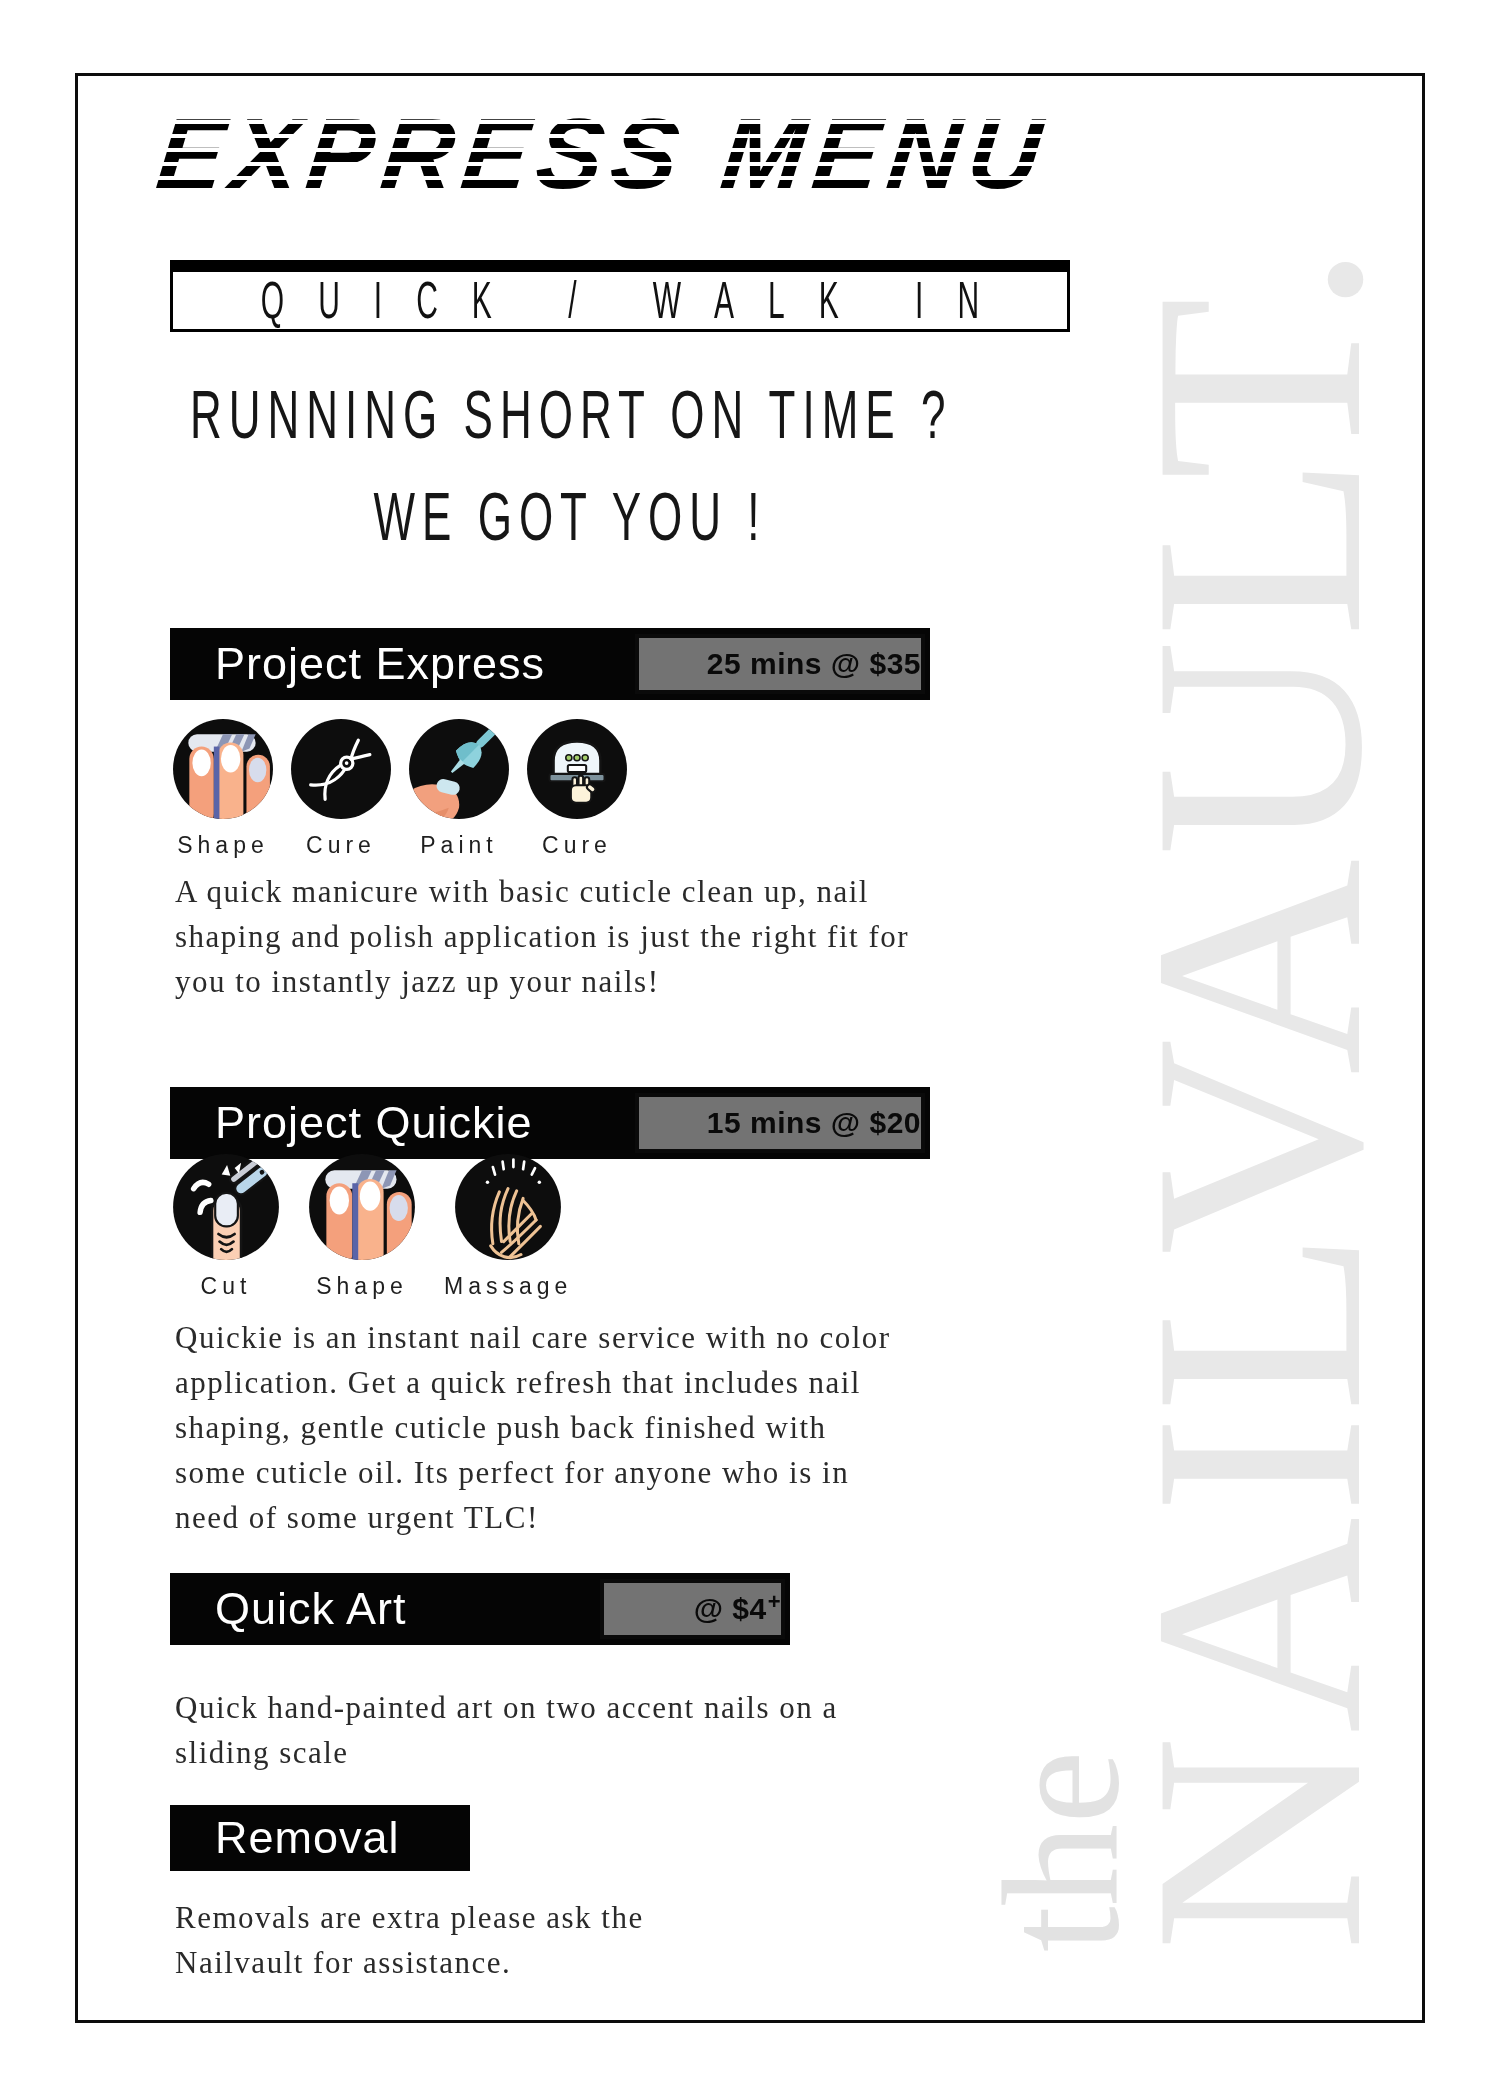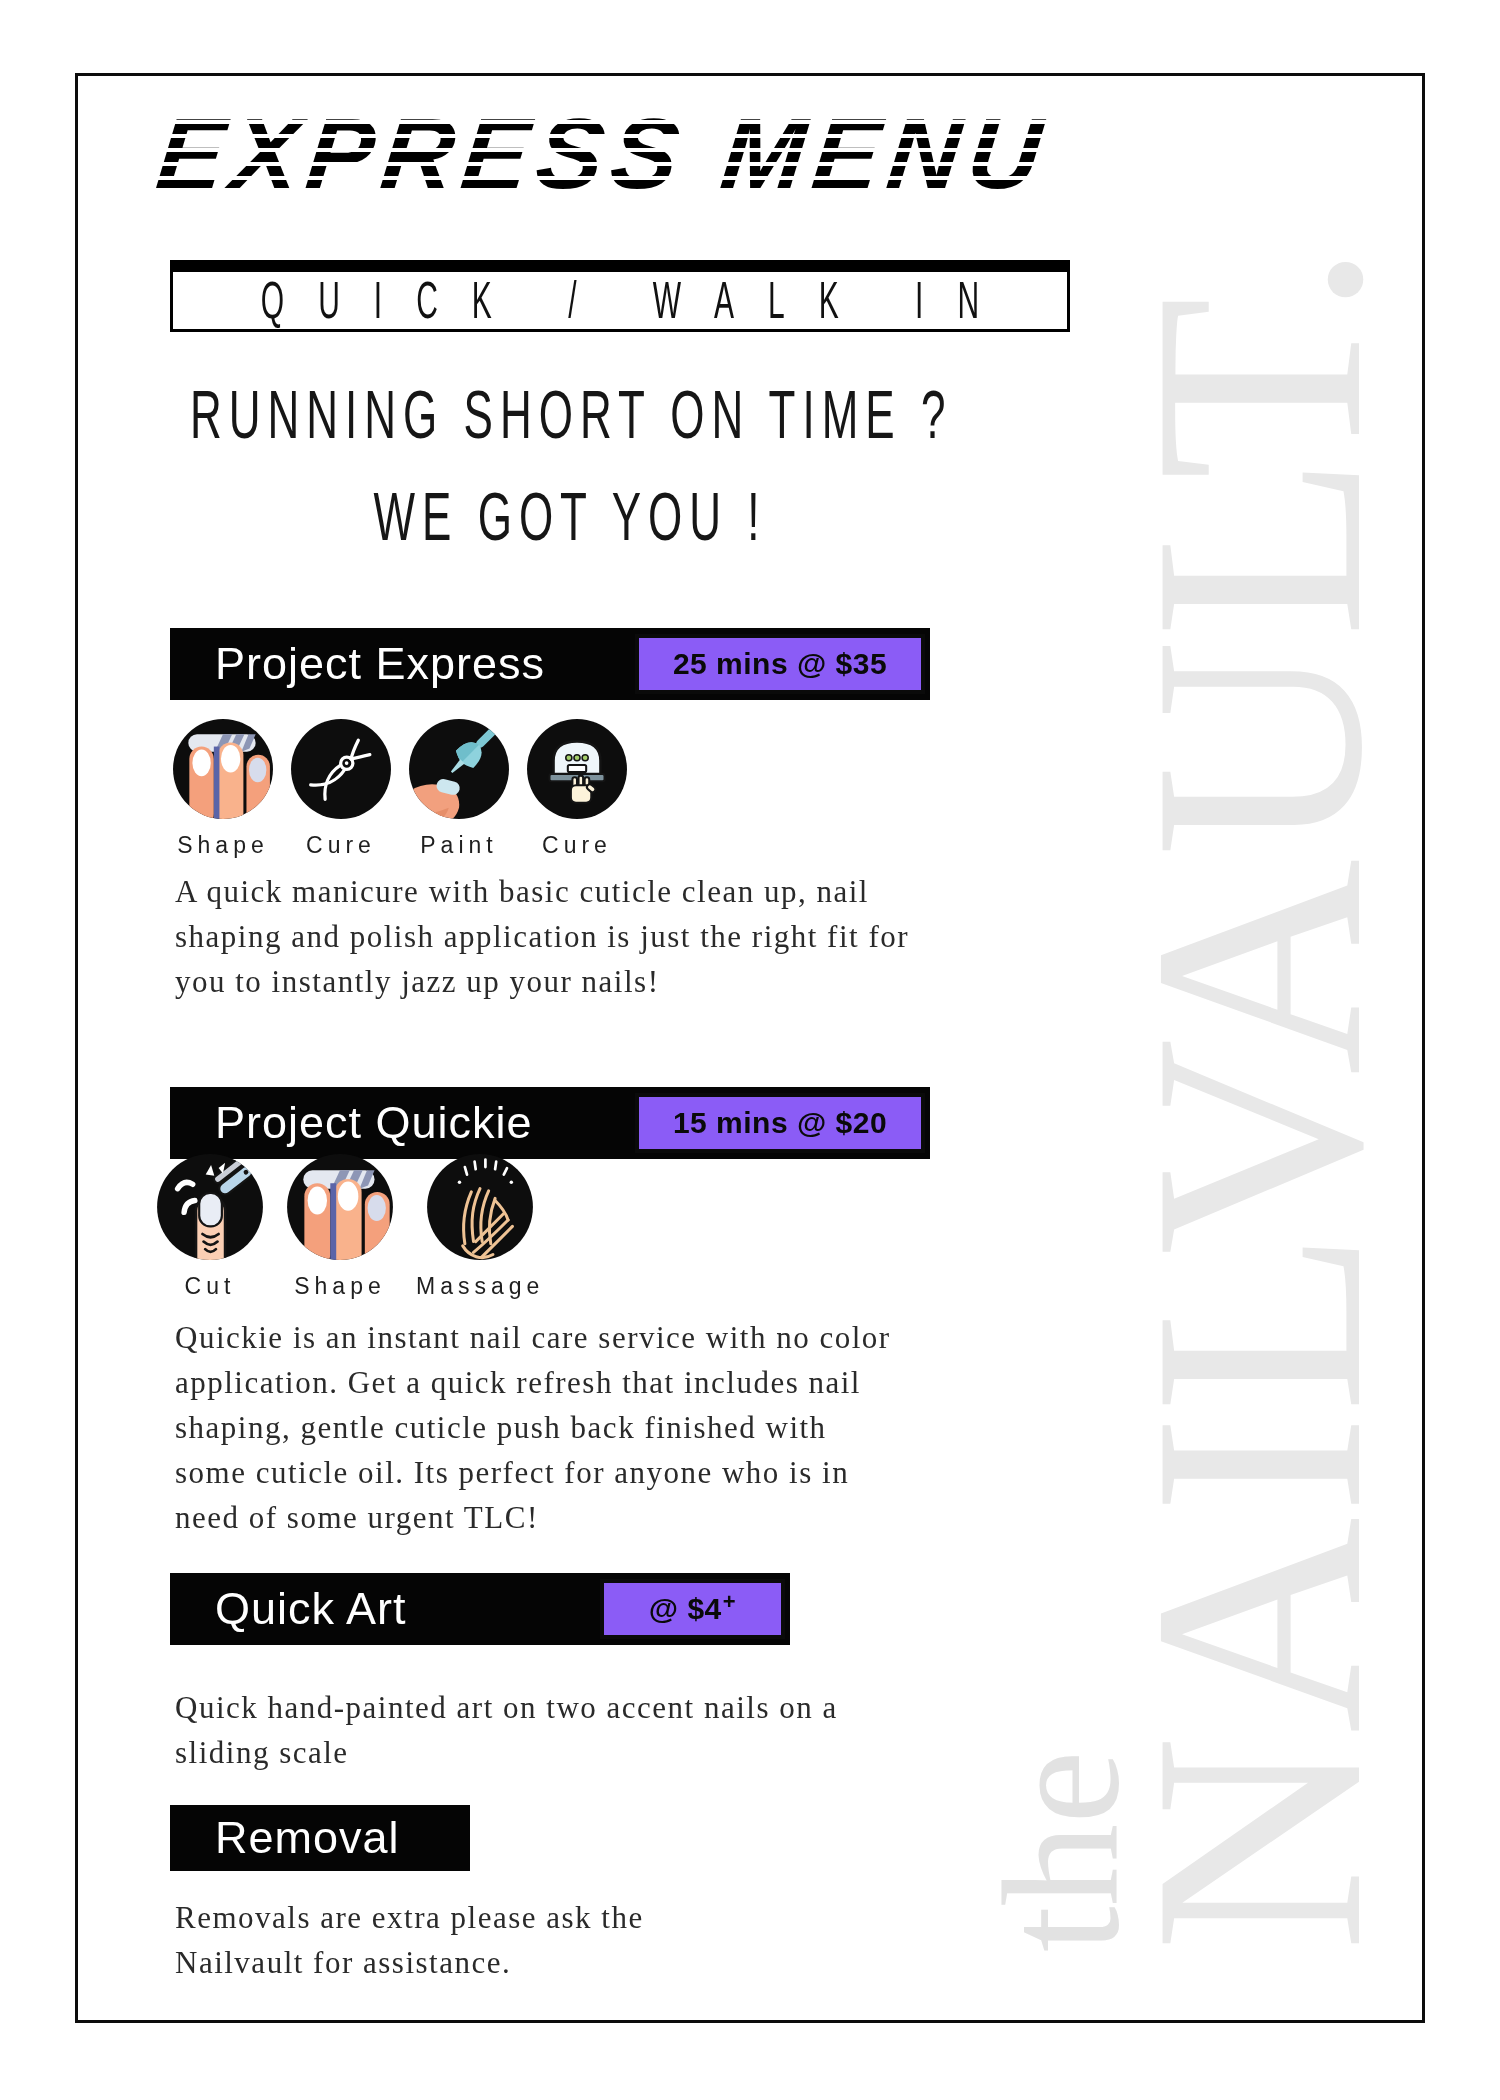--- a/index.html
+++ b/index.html
@@ -49,38 +49,38 @@
   }
   
   .headline{position:absolute;left:190px;width:760px;text-align:center;z-index:1;color:#161616;}
   .headline span{display:inline-block;font-size:44px;font-weight:400;letter-spacing:7px;transform:scaleY(1.55);white-space:nowrap;}
   .headline.h1{top:390px;}
   .headline.h2{top:492px;}
   
   .bar{position:absolute;left:170px;height:72px;background:#050505;display:flex;align-items:center;z-index:1;}
   .bar .bar-title{color:#fff;font-size:45px;font-weight:300;letter-spacing:1px;padding-left:45px;white-space:nowrap;}
   .price-box{
-    position:absolute;top:6px;bottom:6px;right:5px;background:#8b5cf6;
+    position:absolute;top:6px;bottom:6px;right:5px;background:#737373;
     border:4px solid #0a0a0a;box-sizing:border-box;
-    display:flex;align-items:center;justify-content:center;
+    display:flex;align-items:center;justify-content:flex-end;
     font-weight:700;font-size:30px;color:#0a0a0a;letter-spacing:0.5px;white-space:nowrap;
   }
   .price-box .sup{font-size:22px;vertical-align:super;font-weight:700;margin-left:1px;position:relative;top:-7px;}
   .bar.express{top:628px;width:760px;}
   .bar.express .price-box{width:290px;}
   .bar.quickie{top:1063px;width:760px;margin-top:24px;}
   .bar.quickie .price-box{width:290px;}
   .bar.quickart{top:1573px;width:620px;}
   .bar.quickart .price-box{width:185px;}
   .bar.removal{top:1805px;width:300px;height:66px;}
   .bar.removal .bar-title{}
   
   .icon-row{position:absolute;display:flex;z-index:1;}
   .icon-row.row1{left:172px;top:718px;gap:16px;}
-  .icon-row.row2{left:156px;top:1153px;gap:22px;}
+  .icon-row.row2{left:172px;top:1153px;gap:28px;}
   .icon-item{display:flex;flex-direction:column;align-items:center;}
   .row1 .icon-item svg{width:102px;height:102px;}
   .row2 .icon-item svg{width:108px;height:108px;}
   .icon-label{margin-top:12px;font-size:23px;letter-spacing:5px;color:#1f1f1f;white-space:nowrap;}
   
   .desc{position:absolute;left:175px;font-size:31px;line-height:1.45;letter-spacing:1.5px;color:#2a2a2a;z-index:1;font-family:Liberation Serif, serif;}
   .desc.d1{top:870px;width:760px;}
   .desc.d2{top:1316px;width:730px;}
   .desc.d3{top:1686px;width:740px;}
   .desc.d4{top:1896px;width:580px;}

